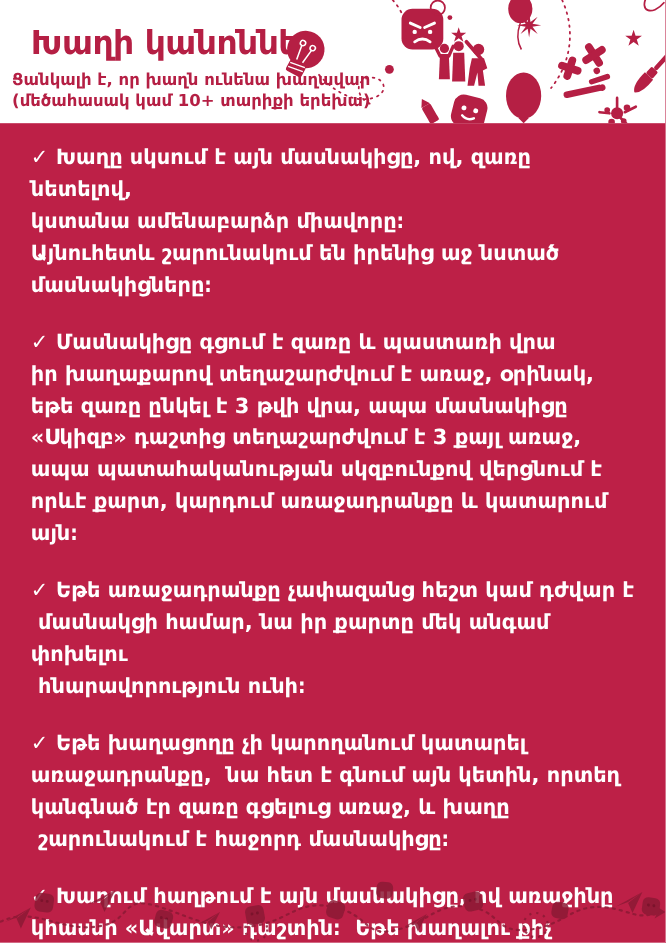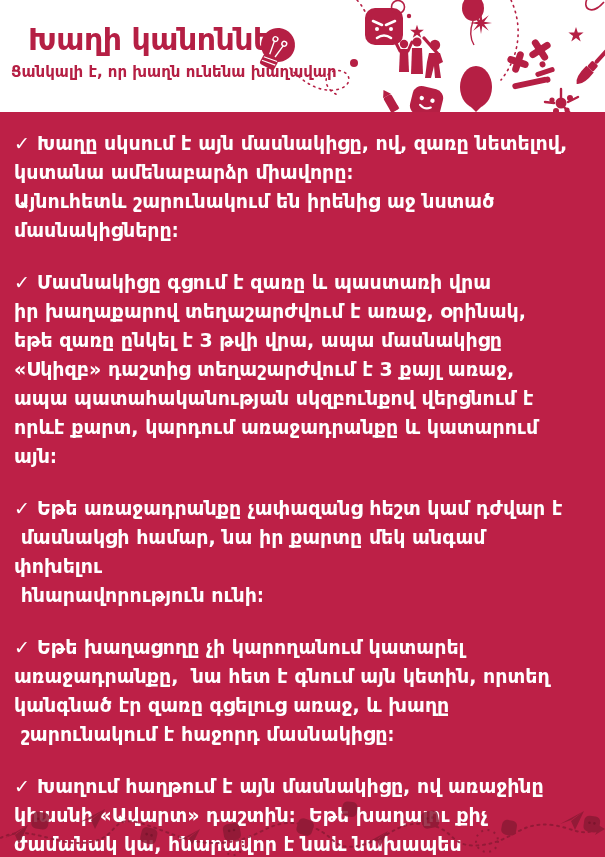--- a/index.html
+++ b/index.html
@@ -31,21 +31,21 @@
     font-size:15px;font-weight:bold;color:var(--accent);
     line-height:19px;white-space:nowrap;
   }
   .hdr-deco{
     position:absolute;right:0;top:0;width:375px;height:112px;
     color:var(--accent);
   }
   
   .rules{
     position:absolute;top:112px;left:0;width:605px;height:686px;
-    padding:17px 28px 0 14px;color:var(--text);
+    padding:17px 28px 0 28px;color:var(--text);
   }
   .rule{
     font-size:19px;font-weight:bold;line-height:29px;
     margin:0 0 23px 0;
   }
   .check{white-space:pre;margin-right:7px;font-weight:bold;}
   .rule-text{white-space:pre-wrap;}
   .bottom-deco{
     position:absolute;left:0;bottom:0;width:605px;height:58px;
     color:var(--deco-dark);opacity:.85;
@@ -53,20 +53,21 @@
 </style>
 </head>
 <body>
 
 <div class="card">
 
   <div class="header">
     <div class="title">Խաղի կանոններ</div>
     <div class="subtitle">
       <div>Ցանկալի է, որ խաղն ունենա խաղավար</div>
+      <div>(մեծահասակ կամ 10+ տարիքի  երեխա)</div>
     </div>
 
     <svg class="hdr-deco" viewBox="0 0 375 112" xmlns="http://www.w3.org/2000/svg">
 
       <g transform="translate(48,45) rotate(28)">
         <circle cx="0" cy="0" r="17" fill="currentColor"></circle>
         <rect x="-8" y="14" width="16" height="11" rx="2" fill="currentColor"></rect>
         <circle cx="-5" cy="-4" r="2.4" fill="none" stroke="#fff" stroke-width="1.4"></circle>
         <circle cx="5" cy="-4" r="2.4" fill="none" stroke="#fff" stroke-width="1.4"></circle>
         <path d="M-5,-2 L-3,12 M5,-2 L3,12" stroke="#fff" stroke-width="1.4" fill="none"></path>

